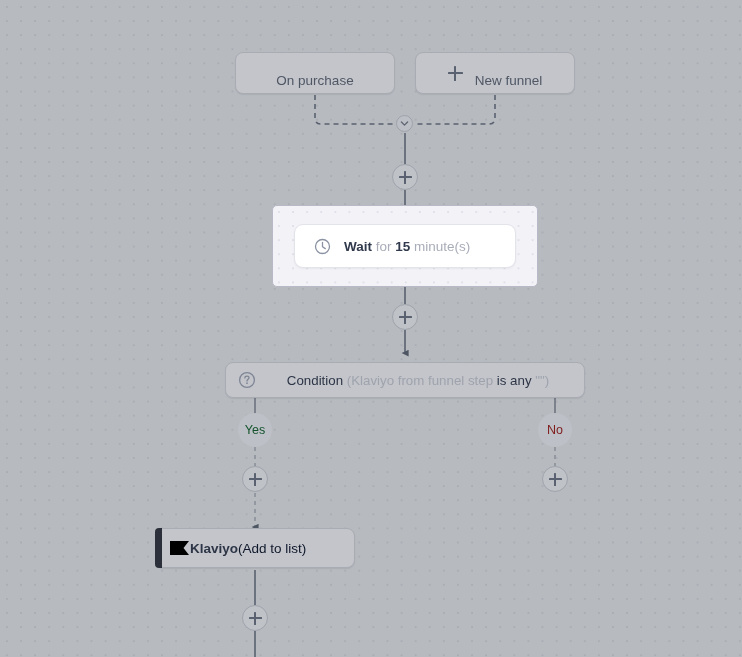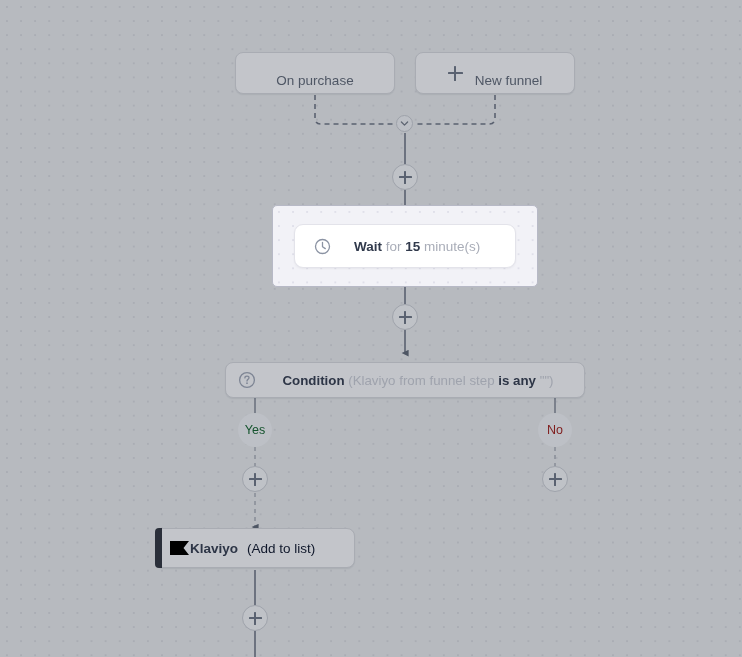--- a/index.html
+++ b/index.html
@@ -86,21 +86,21 @@
   }
   .wait-card {
     box-sizing: border-box;
     width: 222px;
     height: 44px;
     background: #ffffff;
     border: 1px solid #e3e3ea;
     border-radius: 9px;
     display: flex;
     align-items: center;
-    gap: 23px;
+    gap: 13px;
     padding: 4px 18px;
     box-shadow: 0 1px 2px rgba(80,85,100,0.07);
   }
   .wait-text {
     font-size: 13.5px;
     color: #a9adb8;
     white-space: nowrap;
   }
   .wait-text .strong { color: #313a4c; font-weight: bold; }
 
@@ -109,27 +109,27 @@
     box-sizing: border-box;
     padding: 6px 14px 6px 40px;
     text-align: center;
     line-height: 17px;
     flex-direction: column;
   }
   .condition-text {
     font-size: 13.3px;
     color: #9fa3ad;
   }
-  .condition-text .strong { color: #2d3546; font-weight: bold; }
+  .condition-text .strong { color: #2d3546; font-weight: normal; }
 
   
   .klaviyo-node {
     justify-content: flex-start;
     padding: 0 16px 0 34px;
-    gap: 9px;
+    gap: 0;
     height: 40px;
   }
   .klaviyo-accent {
     position: absolute;
     left: -1px;
     top: -1px;
     bottom: -1px;
     width: 7px;
     background: #2a2f3a;
     border-radius: 4px 0 0 4px;

